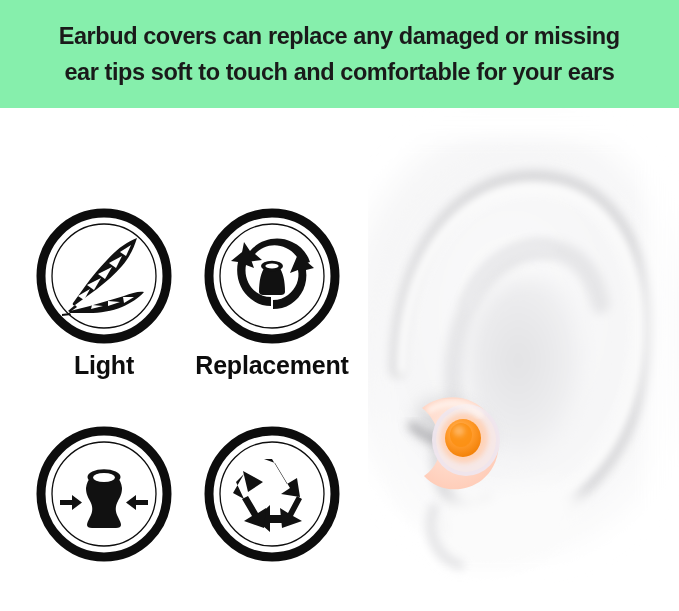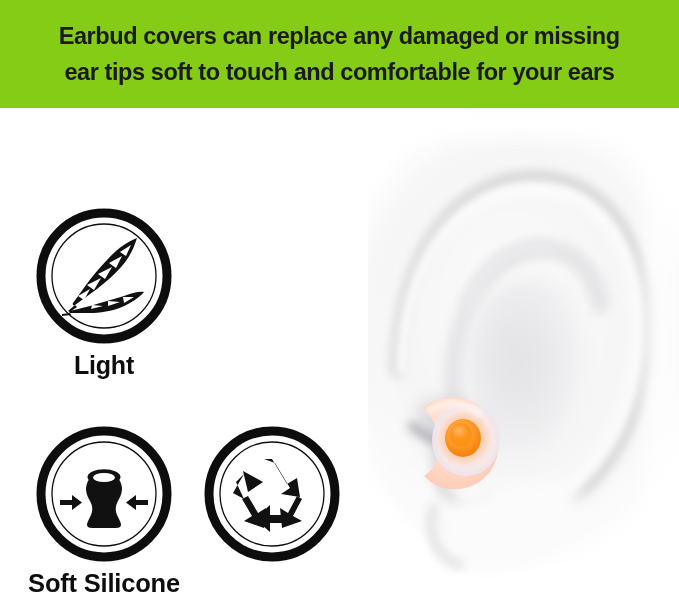--- a/index.html
+++ b/index.html
@@ -15,21 +15,21 @@
     position: relative;
   }
 
   
   #header-banner {
     position: absolute;
     left: 0;
     top: 0;
     width: 679px;
     height: 108px;
-    background: #84cc16;
+    background: #86efac;
     display: flex;
     flex-direction: column;
     align-items: center;
     justify-content: center;
     box-sizing: border-box;
   }
   .headline-line {
     font-family: "Liberation Sans", sans-serif;
     font-weight: bold;
     font-size: 24.5px;
@@ -143,20 +143,45 @@
             <path d="M86 96 L74 100 L74 95 Z" fill="#ffffff"></path>
             <path d="M69 100 L57 103 L58 99 Z" fill="#ffffff"></path>
 
             <path d="M36 107 L28 108 L28 110 L37 109 Z"></path>
           </g>
         </svg>
       </div>
       <div class="feature-label">Light</div>
     </div>
 
+    <div class="feature-cell col1 row0">
+      <div class="badge">
+        <svg viewBox="0 0 140 140" xmlns="http://www.w3.org/2000/svg">
+          <circle cx="70" cy="70" r="63" fill="none" stroke="#0d0d0d" stroke-width="9"></circle>
+          <circle cx="70" cy="70" r="52" fill="none" stroke="#0d0d0d" stroke-width="1.3"></circle>
+          <g fill="#111111">
+
+            <path d="M48 45 C58 33 76 29 90 36 C99 40 105 47 108 56 L99 59
+                     C96 51 91 45 84 42 C74 37 61 39 53 48 L60 54 L38 57 L42 36 Z"></path>
+
+            <path d="M36 56 C33 70 38 85 49 93 C55 98 62 100 69 100 L69 91
+                     C63 91 58 89 54 86 C46 80 42 69 44 59 L52 62 L45 42 L29 55 Z"></path>
+
+            <path d="M104 64 C106 78 100 91 89 98 C83 102 77 103 71 103 L71 94
+                     C77 94 82 92 86 89 C94 83 98 73 96 64 L88 67 L96 48 L112 62 Z"></path>
+
+            <path d="M57 86 C57 75 59 66 63 61 C66 57 74 57 77 61 C81 66 83 75 83 86
+                     C83 88 81 89 79 89 L61 89 C59 89 57 88 57 86 Z"></path>
+            <ellipse cx="70" cy="60" rx="11" ry="5.2" fill="#111111"></ellipse>
+            <ellipse cx="70" cy="60" rx="6.6" ry="2.6" fill="#ffffff"></ellipse>
+          </g>
+        </svg>
+      </div>
+      <div class="feature-label">Replacement</div>
+    </div>
 
     <div class="feature-cell col0 row1">
       <div class="badge">
         <svg viewBox="0 0 140 140" xmlns="http://www.w3.org/2000/svg">
           <circle cx="70" cy="70" r="63" fill="none" stroke="#0d0d0d" stroke-width="9"></circle>
           <circle cx="70" cy="70" r="52" fill="none" stroke="#0d0d0d" stroke-width="1.3"></circle>
           <g fill="#111111">
 
             <path d="M52 64 C53 55 59 48 70 48 C81 48 87 55 88 64
                      C88 70 86 73 84 77 C81 82 81 88 84 93 C86 97 87 99 87 101
@@ -165,21 +190,20 @@
 
             <ellipse cx="70" cy="53" rx="16.5" ry="7.8" fill="#111111"></ellipse>
             <ellipse cx="70" cy="53.5" rx="11" ry="4.6" fill="#ffffff"></ellipse>
 
             <path d="M26 76 L38 76 L38 71 L48 78.5 L38 86 L38 81 L26 81 Z"></path>
 
             <path d="M114 76 L102 76 L102 71 L92 78.5 L102 86 L102 81 L114 81 Z"></path>
           </g>
         </svg>
       </div>
-      <div class="feature-label">Soft Silicone</div>
     </div>
 
     <div class="feature-cell col1 row1">
       <div class="badge">
         <svg viewBox="0 0 140 140" xmlns="http://www.w3.org/2000/svg">
           <circle cx="70" cy="70" r="63" fill="none" stroke="#0d0d0d" stroke-width="9"></circle>
           <circle cx="70" cy="70" r="52" fill="none" stroke="#0d0d0d" stroke-width="1.3"></circle>
           <g fill="#111111">
 
             <path d="M62 35 L52 53 L41 47 L46 68 L61 58 L52 53 L62 35 Z"></path>

